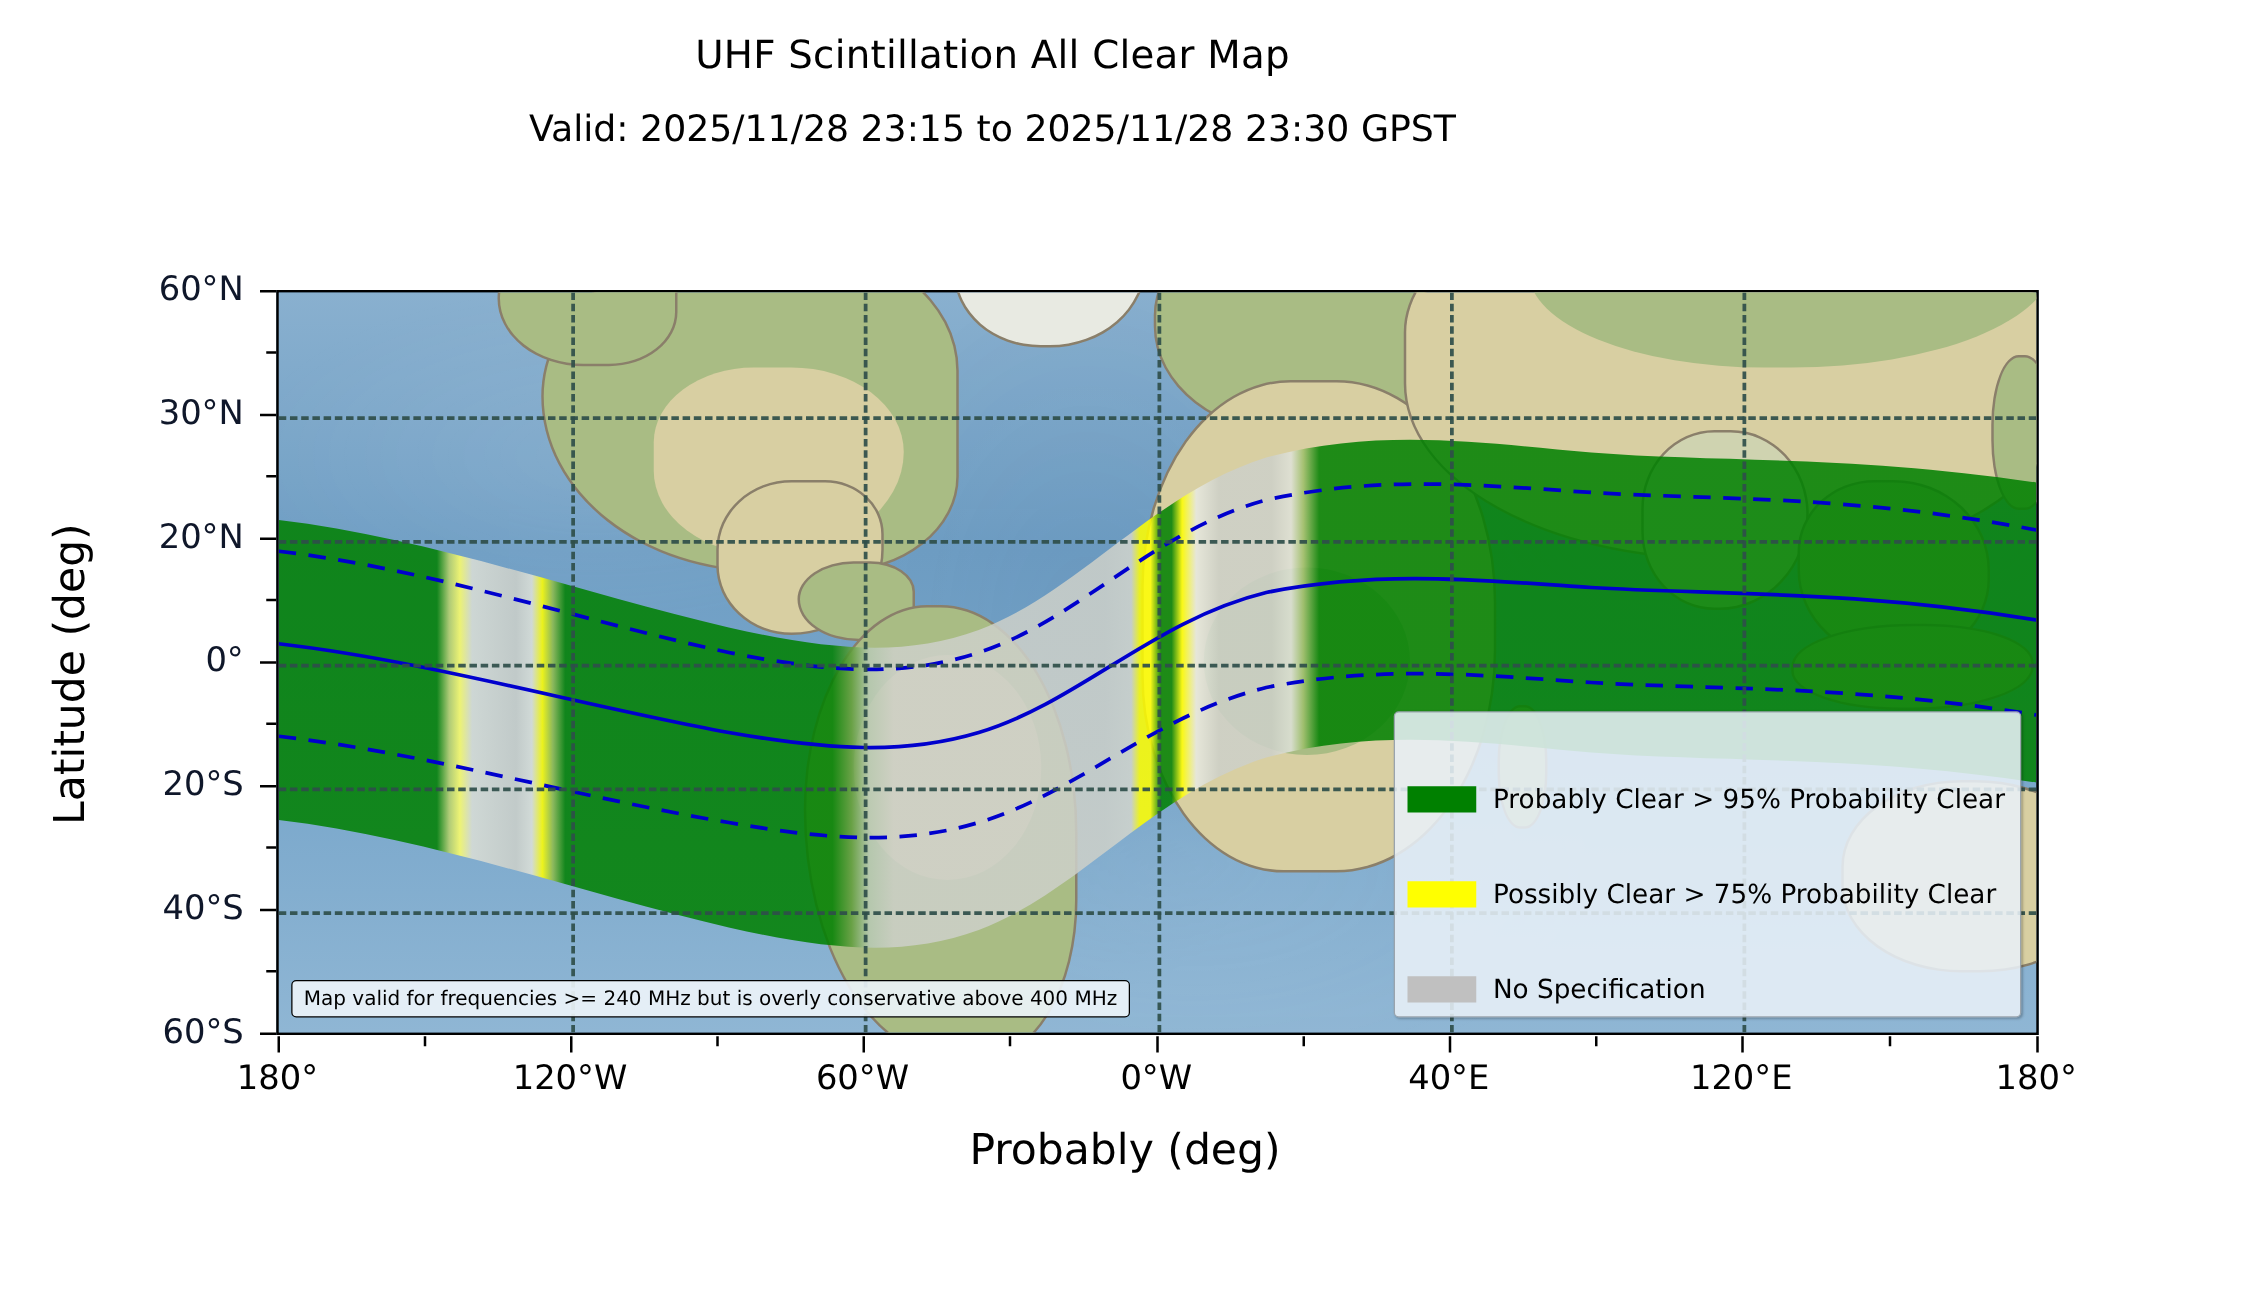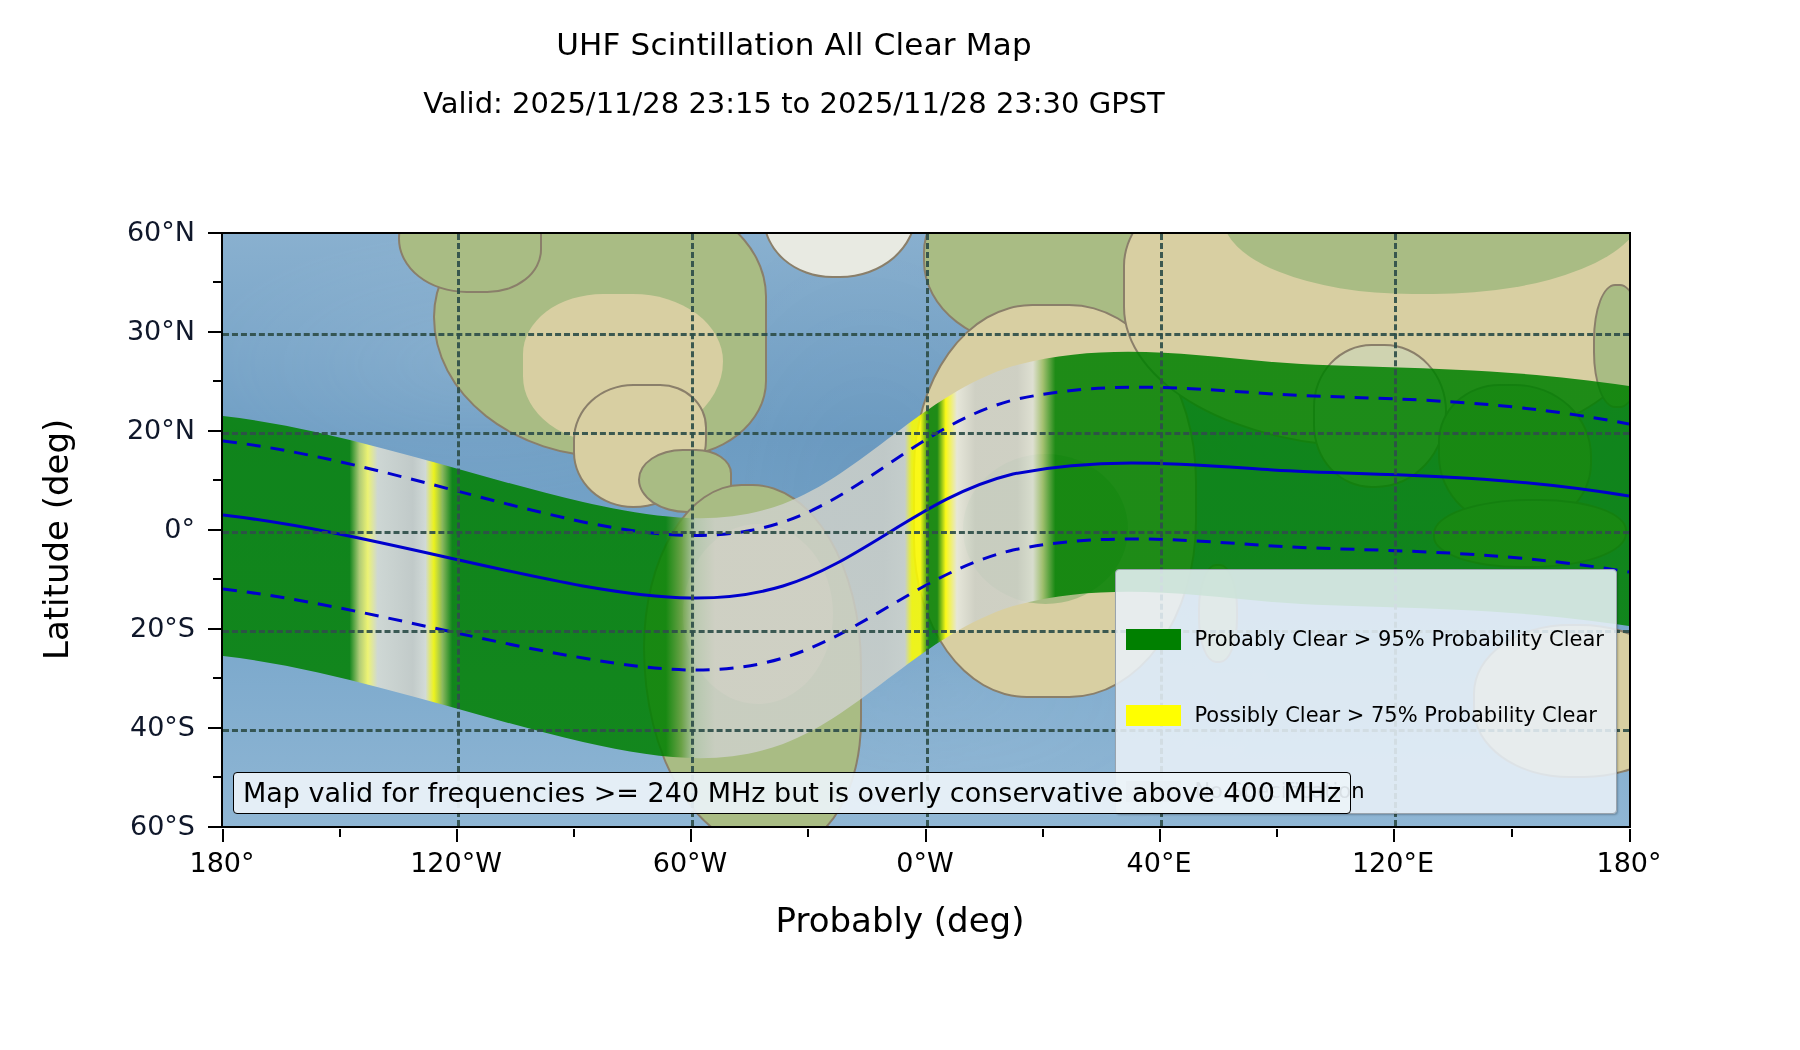--- a/index.html
+++ b/index.html
@@ -111,21 +111,21 @@
   .legend-text{font-size:21px;color:#000;white-space:nowrap;}
 
   
   .footnote{
     position:absolute;
     left:10px;bottom:12px;
     background:rgba(236,243,249,.92);
     border:1.8px solid #000;
     border-radius:4px;
     padding:4px 9px 5px 9px;
-    font-size:27px;color:#000;white-space:nowrap;
+    font-size:16px;color:#000;white-space:nowrap;
   }
 </style>
 </head>
 <body>
 
 <div class="figure">
 
   <div class="title-block">
     <div class="title-main">UHF Scintillation All Clear Map</div>
     <div class="title-sub">Valid: 2025/11/28 23:15 to 2025/11/28 23:30 GPST</div>

